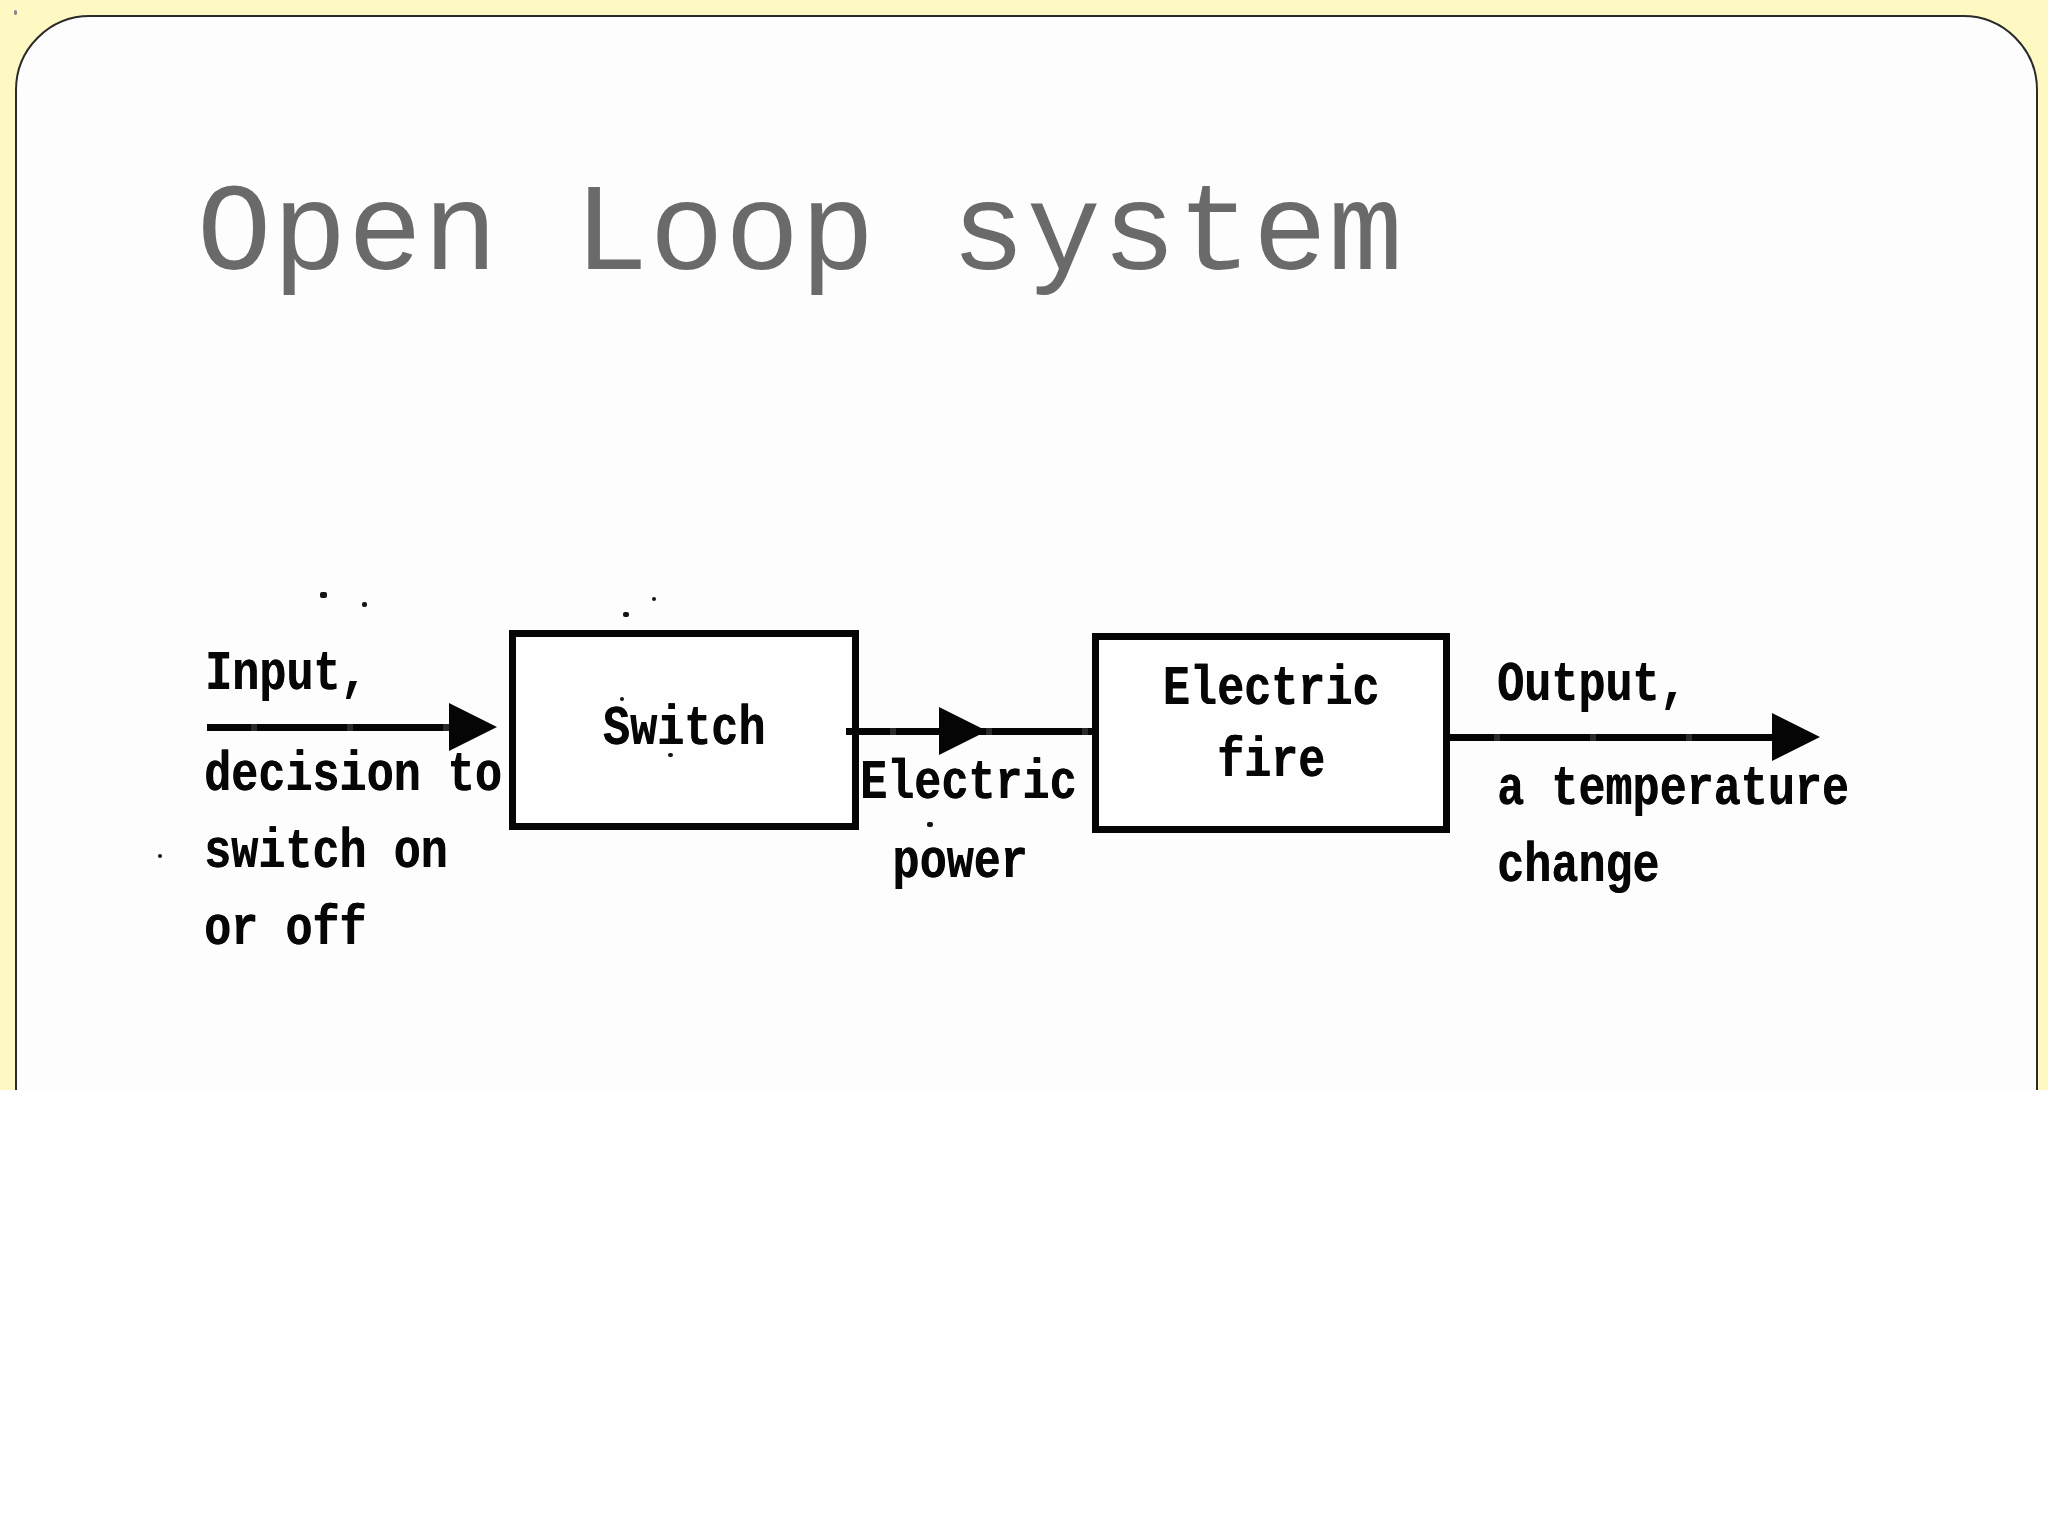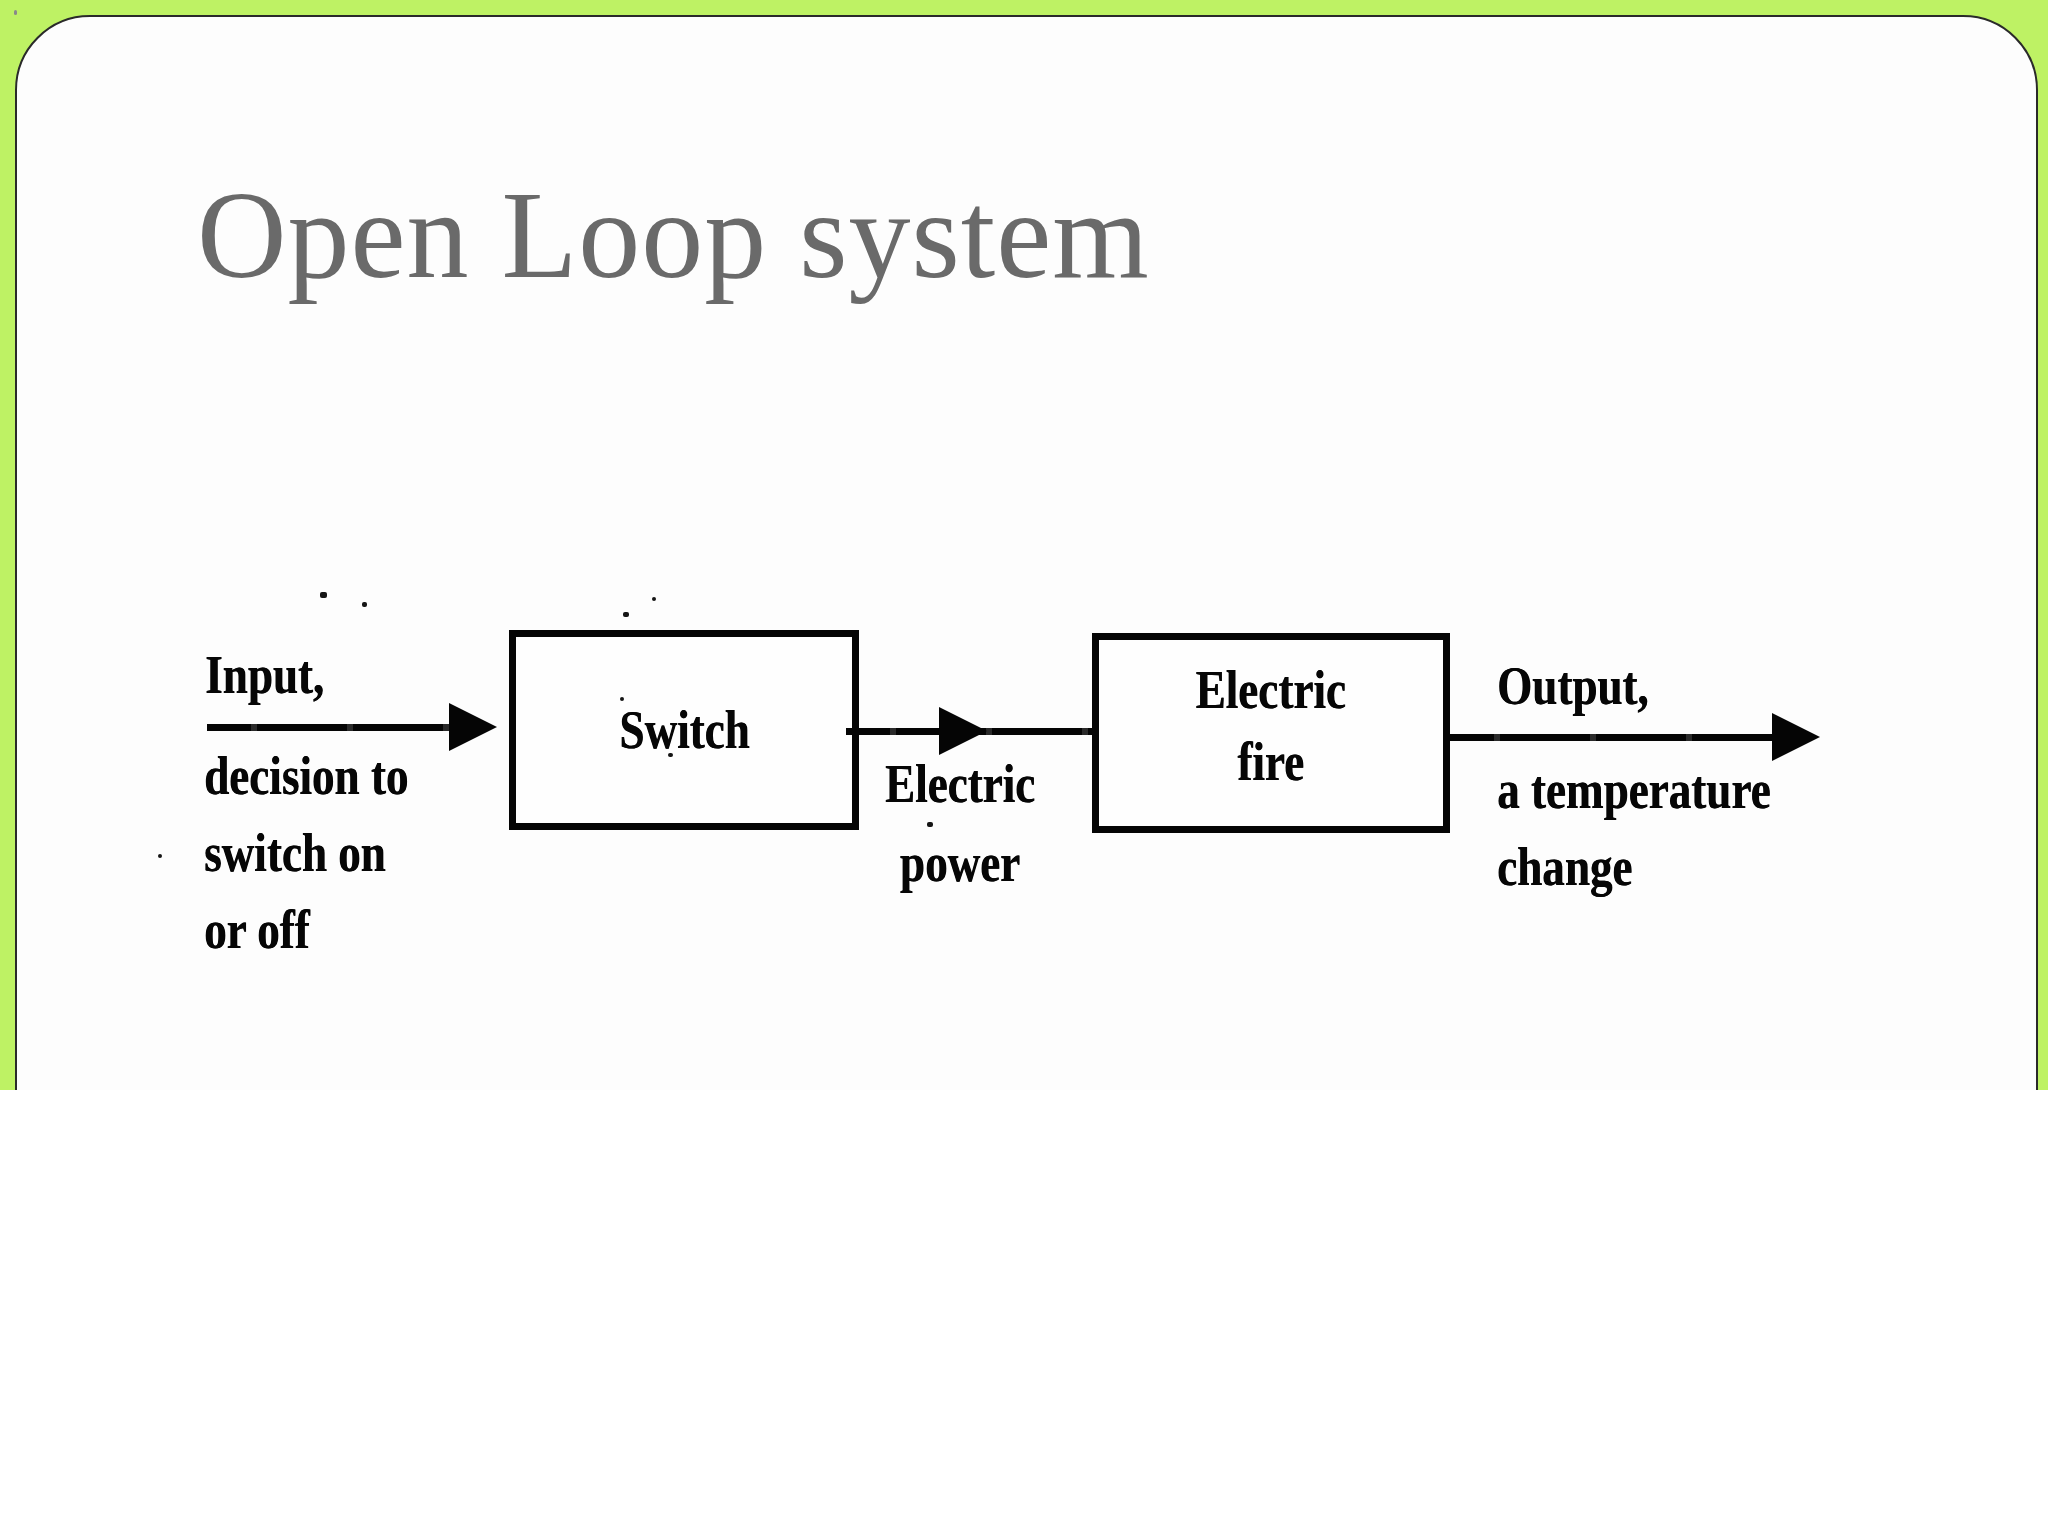--- a/index.html
+++ b/index.html
@@ -4,23 +4,23 @@
 <style>
   html, body {
     margin: 0;
     padding: 0;
     background: #ffffff;
   }
   .slide {
     position: relative;
     width: 2048px;
     height: 1090px;
-    background: #bef264;
+    background: #fef9c3;
     overflow: hidden;
-    font-family: Liberation Serif, serif;
+    font-family: Liberation Mono, monospace;
   }
   .frame {
     position: absolute;
     left: 15px;
     top: 15px;
     width: 2019px;
     height: 1499px;
     border: 2px solid #2a2a2a;
     border-radius: 75px;
     background: #fdfdfd;

